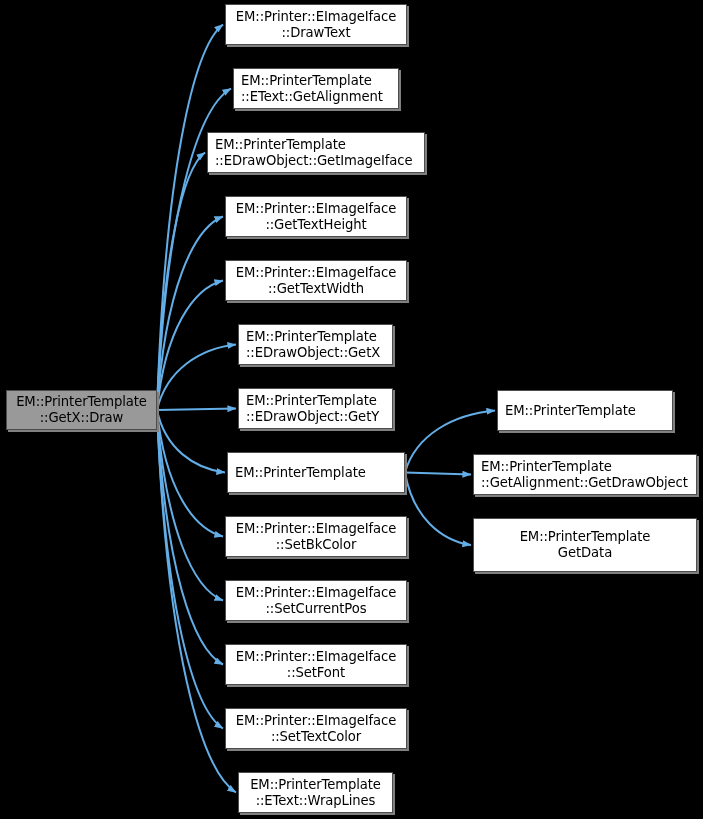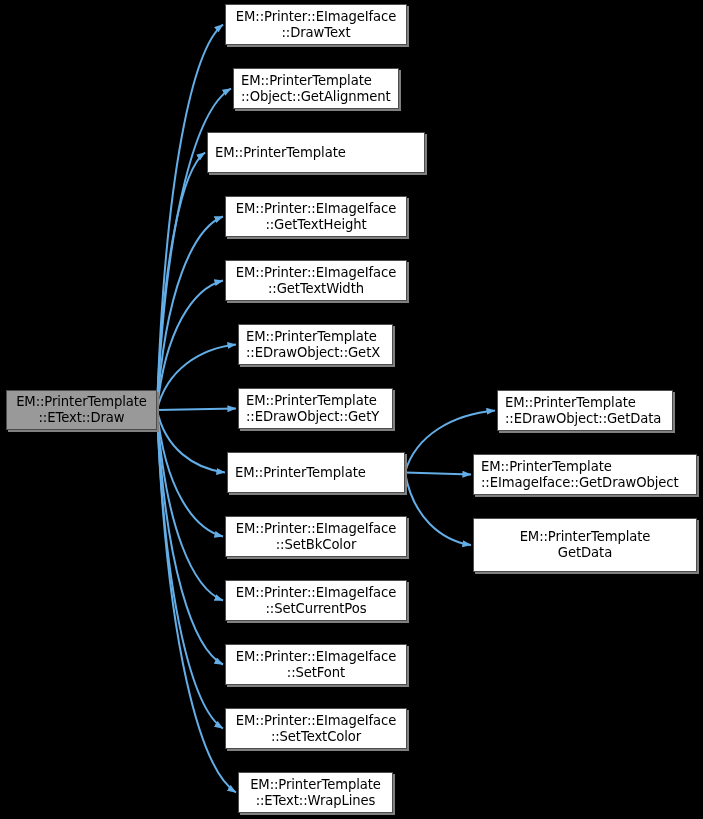--- a/index.html
+++ b/index.html
@@ -75,30 +75,30 @@
         <path d="M157,410 C164.92,488.43 193.3,528.91 223,536.5" marker-end="url(#arrow)"></path>
         <path d="M157,410 C164.92,528.11 193.3,589.07 223,600.5" marker-end="url(#arrow)"></path>
         <path d="M157,410 C164.92,567.79 193.3,649.23 223,664.5" marker-end="url(#arrow)"></path>
         <path d="M157,410 C164.92,607.47 193.3,709.39 223,728.5" marker-end="url(#arrow)"></path>
         <path d="M157,410 C166.48,647.15 200.45,769.55 236,792.5" marker-end="url(#arrow)"></path>
         <path d="M405,472.5 C415.8,434.06 454.5,414.22 495,410.5" marker-end="url(#arrow)"></path>
         <path d="M405,472.5 L471,474.5" marker-end="url(#arrow)"></path>
         <path d="M405,472.5 C412.92,517.45 441.3,540.65 471,545" marker-end="url(#arrow)"></path>
       </g>
   </svg>
-<div class="node root" style="left: 6px; top: 390px; width: 151px; height: 40px;"><span class="line">EM::PrinterTemplate</span><span class="line">::EText::Draw</span></div>
+<div class="node root" style="left: 6px; top: 390px; width: 151px; height: 40px;"><span class="line">EM::PrinterTemplate</span><span class="line">::GetX::Draw</span></div>
     <div class="node" style="left: 225px; top: 4px; width: 182px; height: 41px;"><span class="line">EM::Printer::EImageIface</span><span class="line">::DrawText</span></div>
-    <div class="node leftalign" style="left: 233px; top: 68px; width: 166px; height: 41px;"><span class="line">EM::PrinterTemplate</span><span class="line">::Object::GetAlignment</span></div>
-    <div class="node leftalign" style="left: 207px; top: 132px; width: 218px; height: 41px;"><span class="line">EM::PrinterTemplate</span></div>
+    <div class="node leftalign" style="left: 233px; top: 68px; width: 166px; height: 41px;"><span class="line">EM::PrinterTemplate</span><span class="line">::EText::GetAlignment</span></div>
+    <div class="node leftalign" style="left: 207px; top: 132px; width: 218px; height: 41px;"><span class="line">EM::PrinterTemplate</span><span class="line">::EDrawObject::GetImageIface</span></div>
     <div class="node" style="left: 225px; top: 196px; width: 182px; height: 41px;"><span class="line">EM::Printer::EImageIface</span><span class="line">::GetTextHeight</span></div>
     <div class="node" style="left: 225px; top: 260px; width: 182px; height: 41px;"><span class="line">EM::Printer::EImageIface</span><span class="line">::GetTextWidth</span></div>
     <div class="node leftalign" style="left: 238px; top: 324px; width: 155px; height: 41px;"><span class="line">EM::PrinterTemplate</span><span class="line">::EDrawObject::GetX</span></div>
     <div class="node leftalign" style="left: 238px; top: 388px; width: 155px; height: 41px;"><span class="line">EM::PrinterTemplate</span><span class="line">::EDrawObject::GetY</span></div>
     <div class="node leftalign" style="left: 227px; top: 452px; width: 178px; height: 41px;"><span class="line">EM::PrinterTemplate</span></div>
     <div class="node" style="left: 225px; top: 516px; width: 182px; height: 41px;"><span class="line">EM::Printer::EImageIface</span><span class="line">::SetBkColor</span></div>
     <div class="node" style="left: 225px; top: 580px; width: 182px; height: 41px;"><span class="line">EM::Printer::EImageIface</span><span class="line">::SetCurrentPos</span></div>
     <div class="node" style="left: 225px; top: 644px; width: 182px; height: 41px;"><span class="line">EM::Printer::EImageIface</span><span class="line">::SetFont</span></div>
     <div class="node" style="left: 225px; top: 708px; width: 182px; height: 41px;"><span class="line">EM::Printer::EImageIface</span><span class="line">::SetTextColor</span></div>
     <div class="node" style="left: 238px; top: 772px; width: 155px; height: 41px;"><span class="line">EM::PrinterTemplate</span><span class="line">::EText::WrapLines</span></div>
-    <div class="node leftalign" style="left: 497px; top: 390px; width: 176px; height: 41px;"><span class="line">EM::PrinterTemplate</span><span class="line">::EDrawObject::GetData</span></div>
-    <div class="node leftalign" style="left: 473px; top: 454px; width: 224px; height: 41px;"><span class="line">EM::PrinterTemplate</span><span class="line">::EImageIface::GetDrawObject</span></div>
+    <div class="node leftalign" style="left: 497px; top: 390px; width: 176px; height: 41px;"><span class="line">EM::PrinterTemplate</span></div>
+    <div class="node leftalign" style="left: 473px; top: 454px; width: 224px; height: 41px;"><span class="line">EM::PrinterTemplate</span><span class="line">::GetAlignment::GetDrawObject</span></div>
     <div class="node" style="left: 473px; top: 518px; width: 224px; height: 54px;"><span class="line">EM::PrinterTemplate</span><span class="line">GetData</span></div>
   </div>
 
 </body></html>

